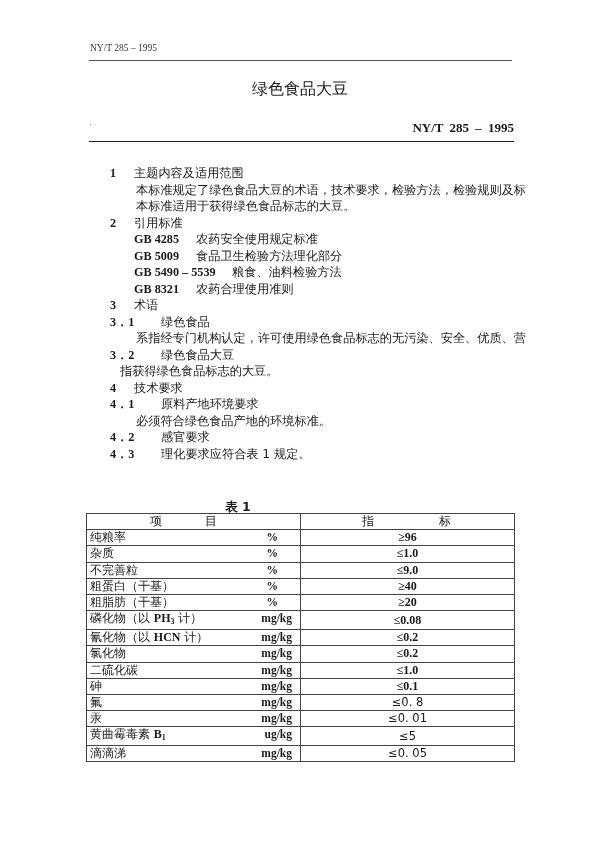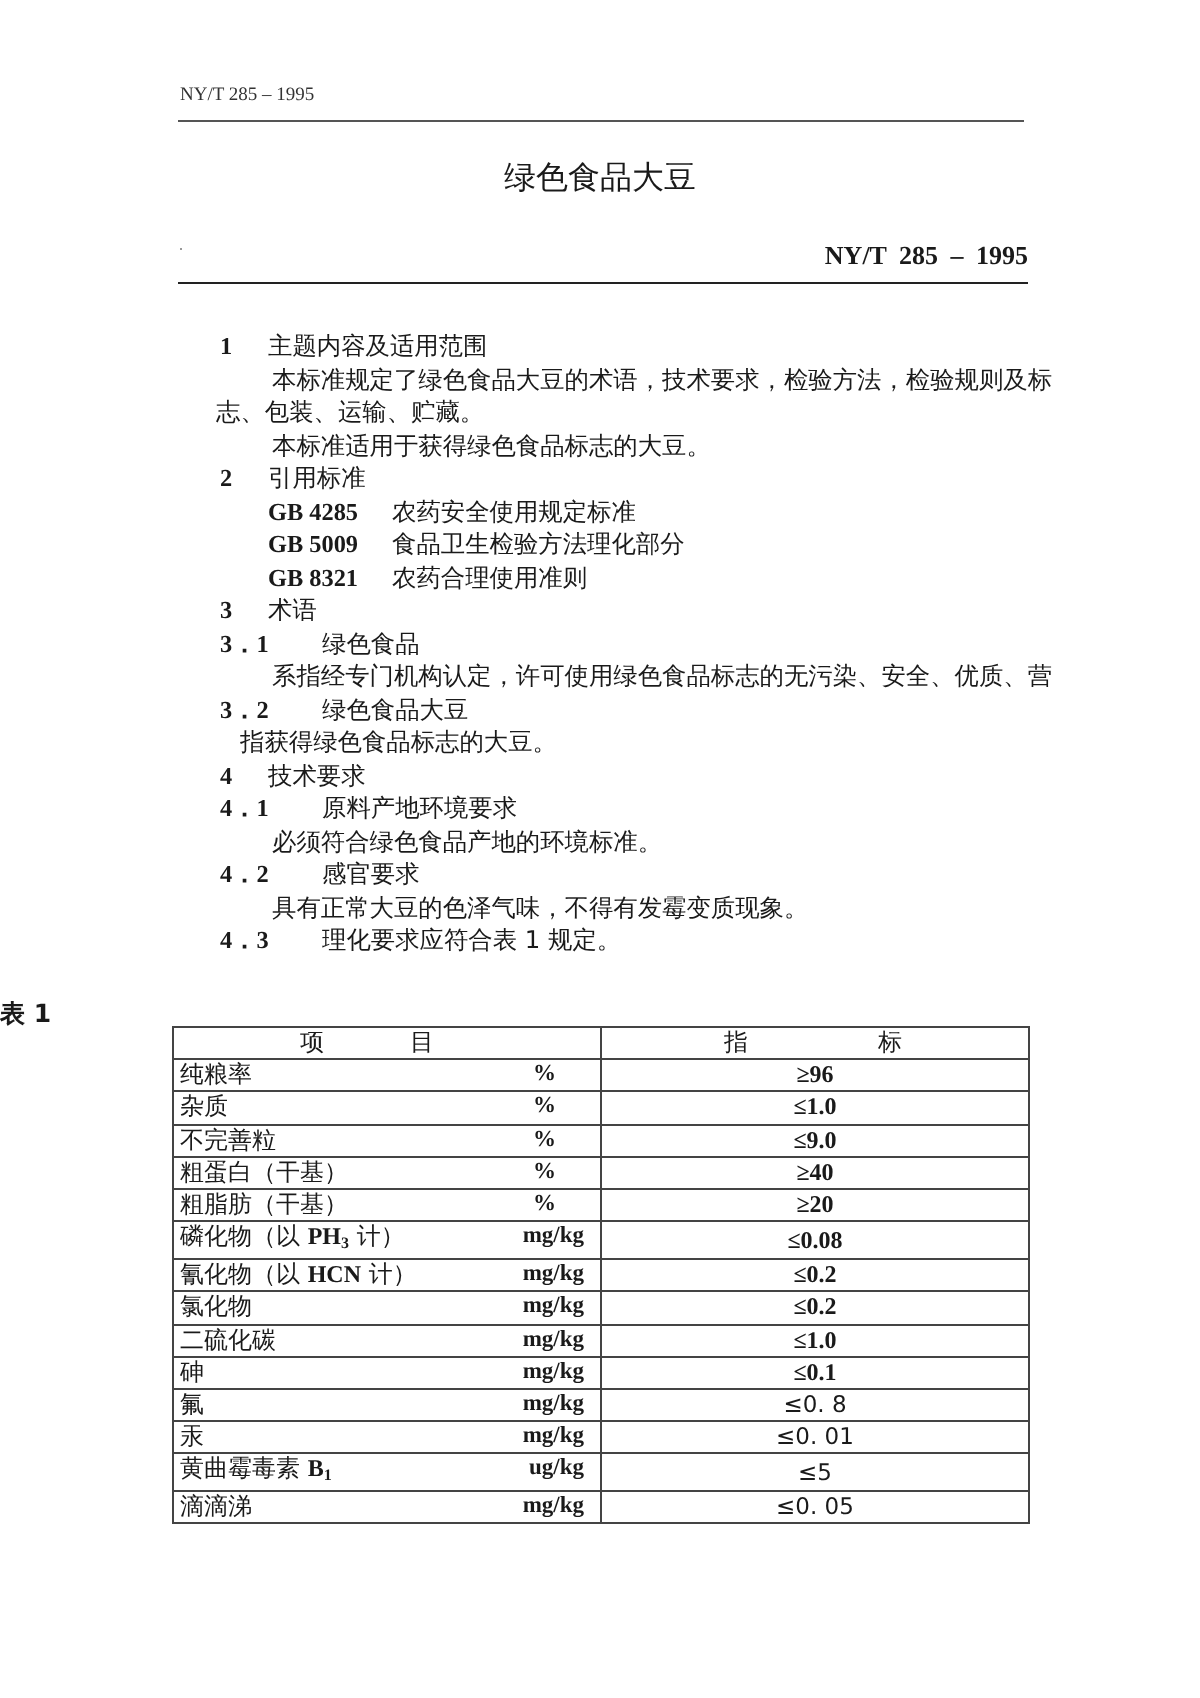--- a/index.html
+++ b/index.html
@@ -19,21 +19,21 @@
   .num { font-family:"Liberation Serif", serif; font-weight:bold; display:inline-block; }
   .h1 .num { width:24px; }
   .h2 .num { width:51px; }
   .ind2 { padding-left:26px; }
   .ind-small { padding-left:10px; }
   .gb { padding-left:24px; }
   .gb .code { font-family:"Liberation Serif", serif; font-weight:bold; display:inline-block; }
   .gb .code.w1 { width:62px; }
   .gb .code.w2 { width:98px; }
 
-  .table-title { left:0; width:476px; top:499px; font-size:12.5px; font-weight:bold;
+  .table-title { left:0; width:476px; top:499px; text-align:center; font-size:12.5px; font-weight:bold;
                  font-family:"DejaVu Sans", sans-serif; }
   table.spec { position:absolute; left:86px; top:513px; width:429px; border-collapse:collapse;
                font-size:12px; font-family:"DejaVu Sans", sans-serif; }
   table.spec td, table.spec th { border:1px solid #444; height:15.2px; padding:0 3px; line-height:15px; }
   table.spec th { font-weight:normal; }
   .hdr-left { display:flex; justify-content:space-between; padding:0 80px 0 60px; }
   .hdr-right { display:flex; justify-content:space-between; padding:0 60px 0 58px; }
   td.item { width:207px; position:relative; }
   td.item .unit { position:absolute; right:8px; top:0; font-family:"Liberation Serif", serif; font-weight:bold; font-size:11.5px; }
   td.item .unit.pct { right:22px; }
@@ -51,31 +51,33 @@
 <div class="abs dot"></div>
 <div class="abs std-code">NY/T  285  –  1995</div>
 <div class="abs rule-code"></div>
 
 <div class="body-text">
 
   <div class="ln h1">
     <span class="num">1</span><span>主题内容及适用范围</span>
   </div>
   <div class="ln ind2">本标准规定了绿色食品大豆的术语，技术要求，检验方法，检验规则及标</div>
-  <div class="ln" style="margin-left:-2px">志、包装、运输、贮藏。</div>
   <div class="ln ind2">本标准适用于获得绿色食品标志的大豆。</div>
 
   <div class="ln h1">
     <span class="num">2</span><span>引用标准</span>
   </div>
   <div class="ln gb">
     <span class="code w1">GB 4285</span><span>农药安全使用规定标准</span>
   </div>
   <div class="ln gb">
     <span class="code w1">GB 5009</span><span>食品卫生检验方法理化部分</span>
+  </div>
+  <div class="ln gb">
+    <span class="code w2">GB 5490 – 5539</span><span>粮食、油料检验方法</span>
   </div>
   <div class="ln gb">
     <span class="code w1">GB 8321</span><span>农药合理使用准则</span>
   </div>
 
   <div class="ln h1">
     <span class="num">3</span><span>术语</span>
   </div>
   <div class="ln h2">
     <span class="num">3．1</span><span>绿色食品</span>
@@ -89,21 +91,20 @@
   <div class="ln h1">
     <span class="num">4</span><span>技术要求</span>
   </div>
   <div class="ln h2">
     <span class="num">4．1</span><span>原料产地环境要求</span>
   </div>
   <div class="ln ind2">必须符合绿色食品产地的环境标准。</div>
   <div class="ln h2">
     <span class="num">4．2</span><span>感官要求</span>
   </div>
-  <div class="ln ind2">具有正常大豆的色泽气味，不得有发霉变质现象。</div>
   <div class="ln h2">
     <span class="num">4．3</span><span>理化要求应符合表 1 规定。</span>
   </div>
 </div>
 
 <div class="abs table-title">表 1</div>
 
 <table class="spec">
   <thead>
     <tr>

